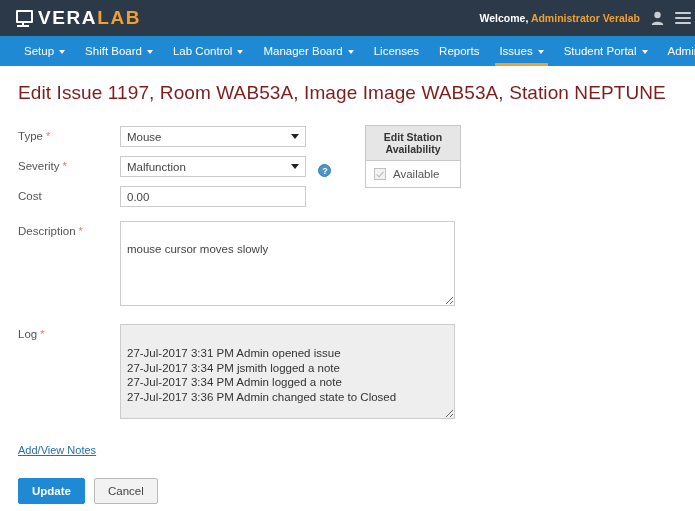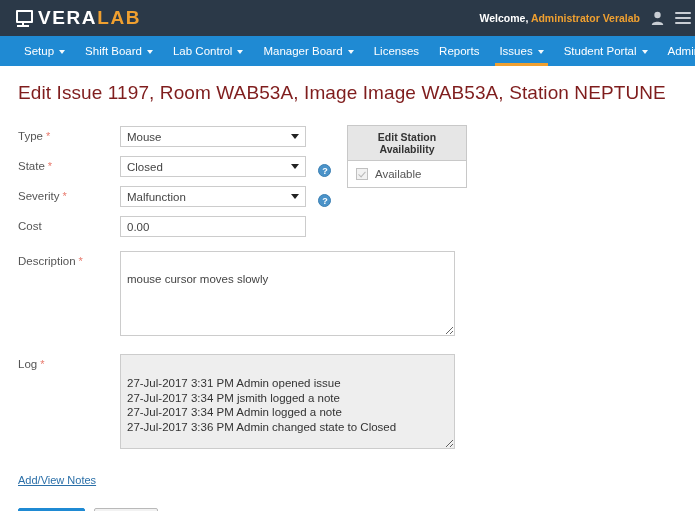--- a/index.html
+++ b/index.html
@@ -211,23 +211,23 @@
   textarea.log  {
     width: 335px; height: 95px;
     background: #eeeeee;
     color: #333333;
     line-height: 14.5px;
   }
 
   
   .station-panel {
     position: absolute;
-    left: 329px;
+    left: 347px;
     top: -1px;
-    width: 120px;
+    width: 96px;
     border: 1px solid #c8c8c8;
     background: #ffffff;
   }
   .station-head {
     background: #e6e6e6;
     border-bottom: 1px solid #c8c8c8;
     font-size: 10.5px;
     font-weight: bold;
     color: #333333;
     padding: 5px 7px;
@@ -373,34 +373,20 @@
       <div class="ctl">
         <span class="sel-wrap">
           <select class="fld">
             <option>Mouse</option>
           </select>
           <i class="sel-arrow"></i>
         </span>
       </div>
     </div>
 
-    <div class="row">
-      <div class="lbl">
-        <span>State</span><span class="req">*</span>
-      </div>
-      <div class="ctl">
-        <span class="sel-wrap">
-          <select class="fld">
-            <option>Closed</option>
-          </select>
-          <i class="sel-arrow"></i>
-        </span>
-        <span class="help">?</span>
-      </div>
-    </div>
 
     <div class="row">
       <div class="lbl">
         <span>Severity</span><span class="req">*</span>
       </div>
       <div class="ctl">
         <span class="sel-wrap">
           <select class="fld">
             <option>Malfunction</option>
           </select>

